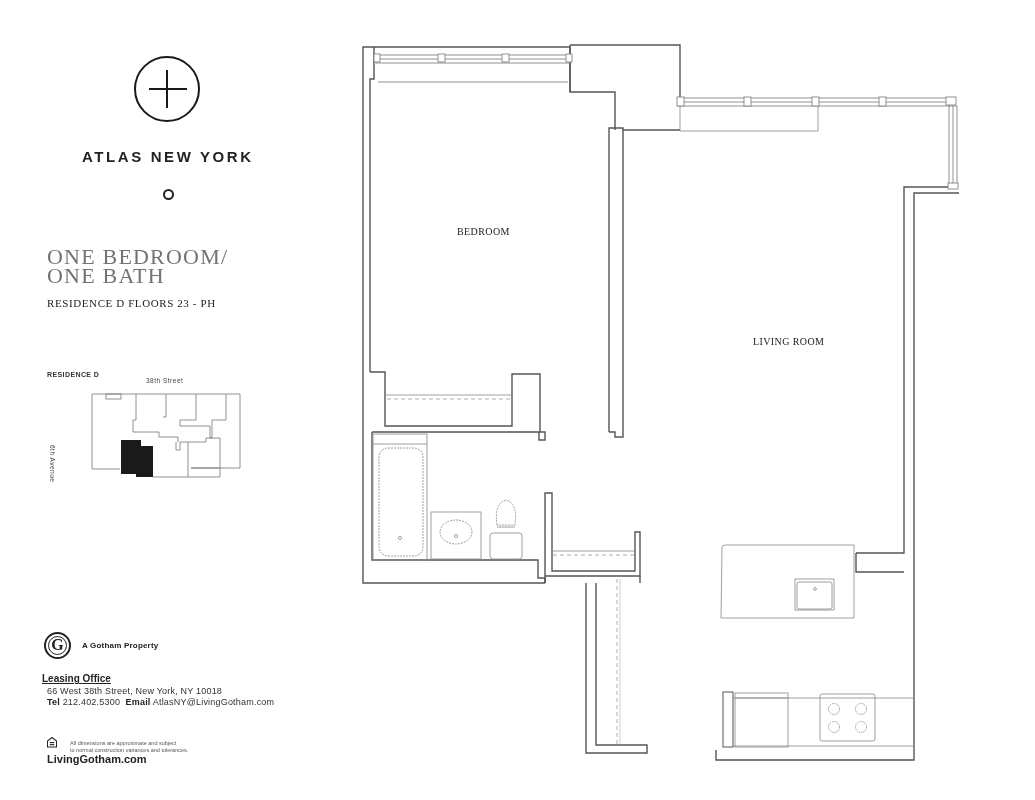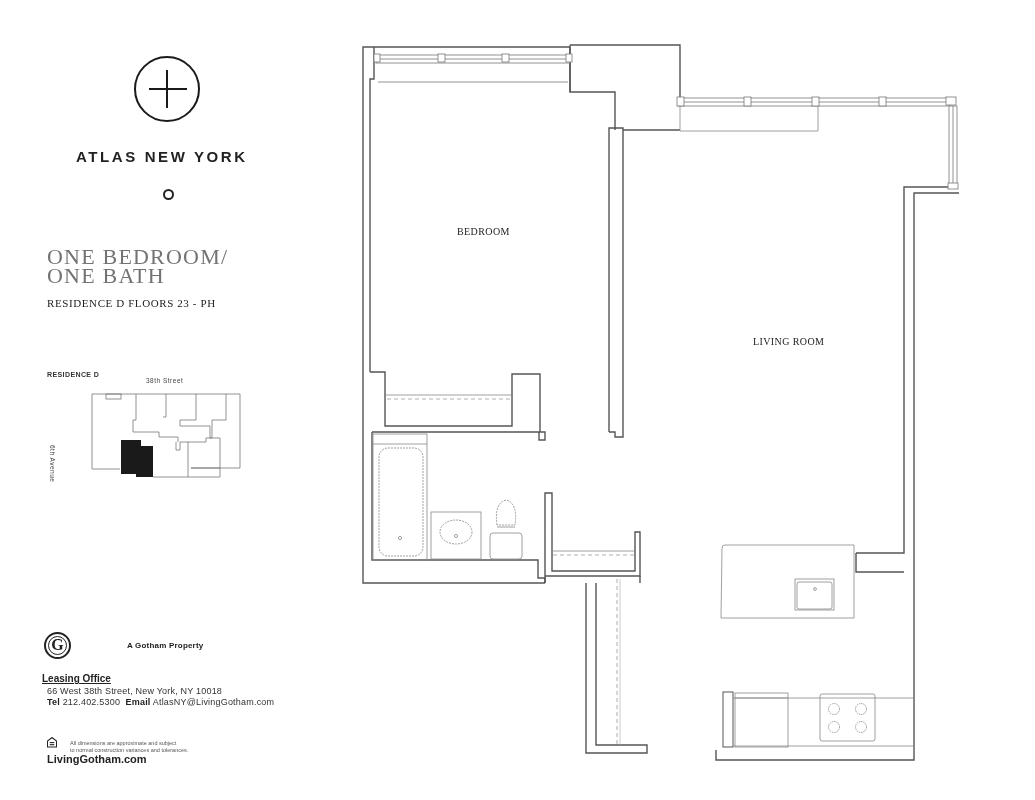--- a/index.html
+++ b/index.html
@@ -1,31 +1,31 @@
 <!DOCTYPE html>
 <html><head>
   <meta charset="utf-8">
   <style>
     html, body { margin:0; padding:0; background:#ffffff; }
     body { width:1035px; height:800px; position:relative; overflow:hidden; font-family:"Liberation Sans", sans-serif; color:#1a1a1a; }
     .abs { position:absolute; }
     .logo-circle { left:134px; top:56px; width:66px; height:66px; border:2px solid #1a1a1a; border-radius:50%; box-sizing:border-box; }
     .logo-circle .h { position:absolute; left:13px; top:30px; width:38px; height:2px; background:#1a1a1a; }
     .logo-circle .v { position:absolute; left:30px; top:12px; width:2px; height:38px; background:#1a1a1a; }
-    .brand { left:76px; top:148px; width:180px; font-size:15px; letter-spacing:2.6px; font-weight:bold; color:#222; white-space:nowrap; }
+    .brand { left:82px; top:148px; width:180px; font-size:15px; letter-spacing:2.6px; font-weight:bold; color:#222; white-space:nowrap; }
     .ring { left:163px; top:189px; width:11px; height:11px; border:2px solid #222; border-radius:50%; box-sizing:border-box; }
     .unit-type { left:47px; top:247px; font-family:"Liberation Serif", serif; font-size:22px; line-height:19px; letter-spacing:1.2px; color:#737373; }
     .unit-sub { left:47px; top:297px; font-family:"Liberation Serif", serif; font-size:11px; letter-spacing:0.6px; color:#222; }
     .key-label { left:47px; top:371px; font-size:7px; font-weight:bold; letter-spacing:0.4px; color:#333; }
     .key-street { left:146px; top:377px; font-size:6.5px; letter-spacing:0.5px; color:#444; }
     .key-avenue { left:56px; top:445px; font-size:6.5px; letter-spacing:0.5px; color:#444; transform:rotate(90deg); transform-origin:left top; white-space:nowrap; }
     .g-logo { left:44px; top:632px; width:27px; height:27px; border:2px solid #222; border-radius:50%; box-sizing:border-box; }
     .g-logo::before { content:""; position:absolute; left:2px; top:2px; right:2px; bottom:2px; border:1px solid #222; border-radius:50%; }
     .g-logo span { position:absolute; left:0; top:2px; width:23px; text-align:center; font-family:"Liberation Serif", serif; font-weight:bold; font-size:16px; color:#222; }
-    .gotham { left:82px; top:641px; font-size:8px; font-weight:bold; color:#222; letter-spacing:0.2px;margin-left:45px; }
+    .gotham { left:82px; top:641px; font-size:8px; font-weight:bold; color:#222; letter-spacing:0.2px; }
     .leasing { left:42px; top:673px; font-size:10px; font-weight:bold; color:#222;text-decoration:underline; }
     .addr { left:47px; top:686px; font-size:9px; color:#333; letter-spacing:0.2px; }
     .contact { left:47px; top:697px; font-size:9px; color:#333; letter-spacing:0.2px; white-space:nowrap; }
     .contact b { color:#222;text-align:right; }
     .site { left:47px; top:712px; font-size:11px; font-weight:bold; color:#222;margin-top:41px; }
     .eho { left:47px; top:738px; width:10px; height:11px; }
     .disclaimer { left:70px; top:740px; font-size:5.5px; line-height:7px; color:#555; }
     .room-label { font-family:"Liberation Serif", serif; font-size:10px; letter-spacing:0.4px; color:#222; }
     svg { position:absolute; left:0; top:0; }
   </style>

